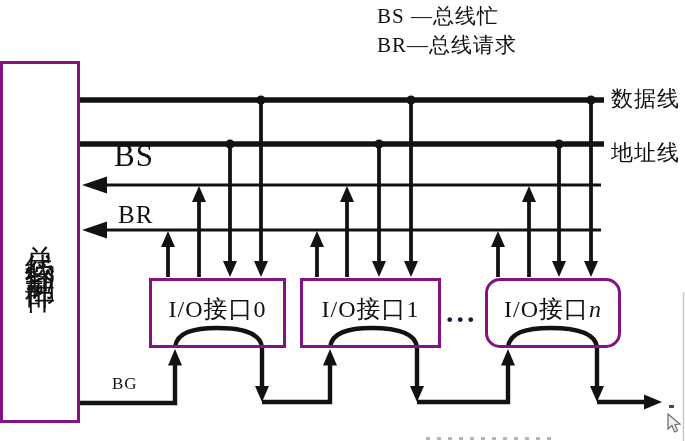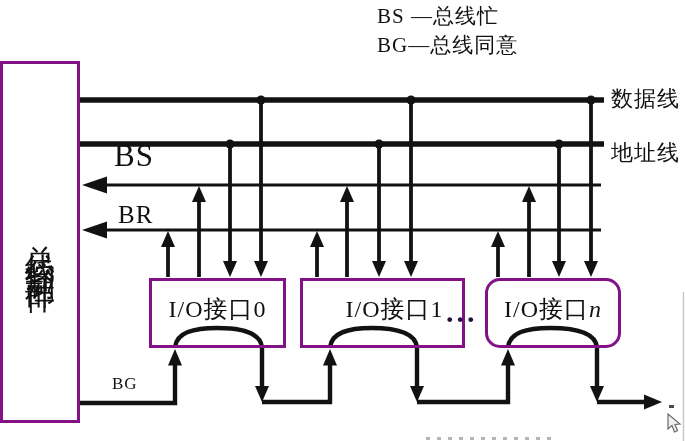--- a/index.html
+++ b/index.html
@@ -25,21 +25,21 @@
   #lbl-addr{left:611px;top:138px;}
   #lbl-bs{left:114px;top:138px;font-size:31px;}
   #lbl-br{left:118px;top:201px;font-size:25px;}
   #lbl-bg{left:112px;top:374px;font-size:17px;}
   
   .io-box{
     position:absolute;top:277.5px;height:64px;border:3.5px solid #821286;background:transparent;
     display:flex;align-items:center;justify-content:center;font-size:24px;white-space:nowrap;
   }
   #iobox-0{left:149px;width:131px;justify-content:center;}
-  #iobox-1{left:300px;width:135px;padding-left:24px;}
+  #iobox-1{left:300px;width:135px;}
   #iobox-n{left:485px;width:130px;border-radius:15px;}
   #iobox-n .io-suffix{font-style:italic;}
   .io-label{margin-top:-8px;letter-spacing:1px;}
   #ellipsis{left:446px;top:295px;font-size:30px;font-weight:bold;color:#2a1040;letter-spacing:3px;}
   svg{position:absolute;left:0;top:0;}
 </style>
 </head>
 <body>
 
 <div id="stage">
@@ -129,21 +129,21 @@
 
       <g>
         <rect x="669" y="405" width="5" height="3" fill="#4a4a4a" stroke="none"></rect>
         <path d="M668,414 L668,429 L672,425.5 L674.5,432 L677.5,430.7 L675,424.5 L680,424 Z" fill="#efefef" stroke="#6a6a6a" stroke-width="1.2"></path>
       </g>
     </g>
   </svg>
 
   <div id="legend" class="abs">
     <div>BS —总线忙</div>
-    <div>BG—总线同意</div>
+    <div>BR—总线请求</div>
   </div>
 
   <div id="controller" class="abs">
     <div class="vtext">总线控制部件</div>
   </div>
 
   <div id="lbl-data" class="abs busLabel">数据线</div>
   <div id="lbl-addr" class="abs busLabel">地址线</div>
   <div id="lbl-bs" class="abs busLabel">BS</div>
   <div id="lbl-br" class="abs busLabel">BR</div>

